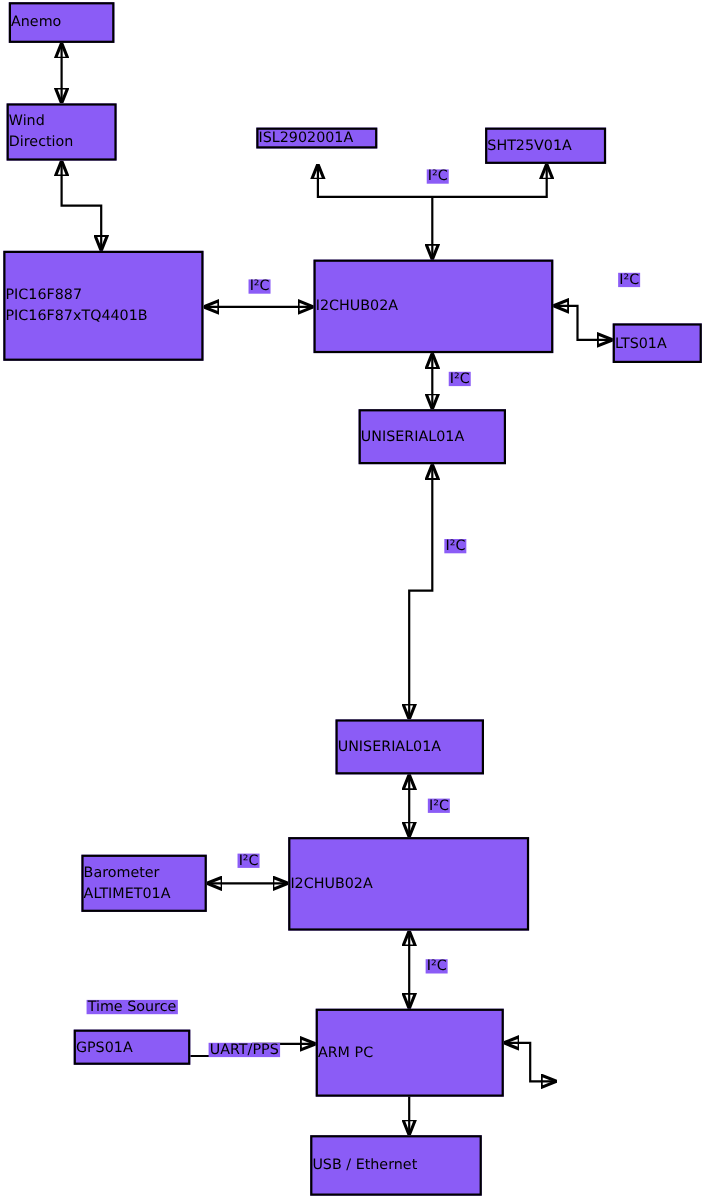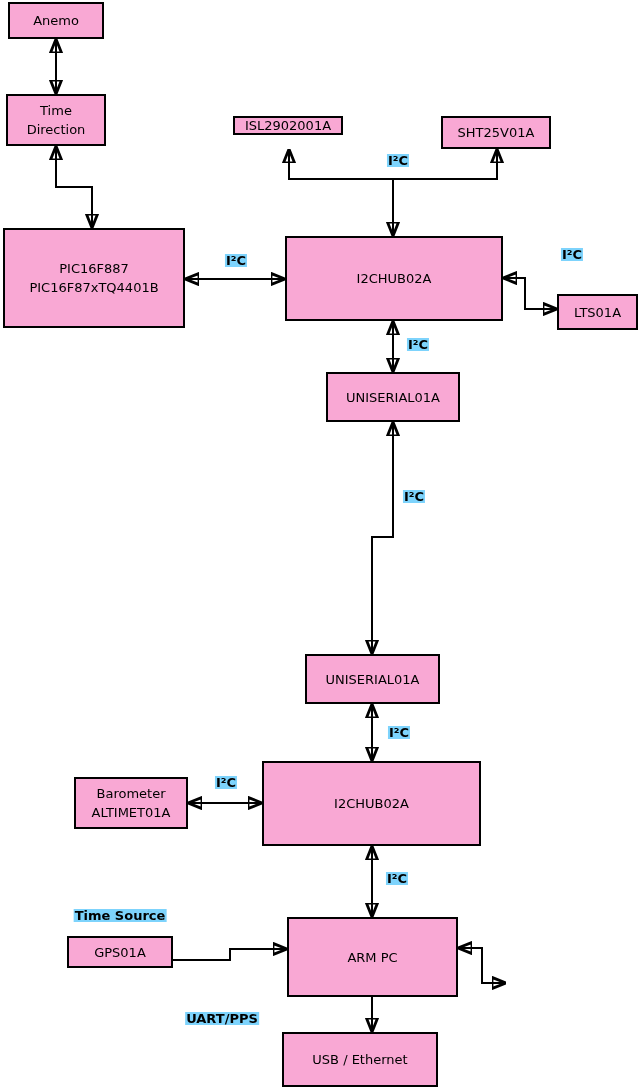--- a/index.html
+++ b/index.html
@@ -1,27 +1,27 @@
 <!DOCTYPE html>
 <html><head>
 <meta charset="utf-8">
 <style>
   html,body{margin:0;padding:0;background:#ffffff;}
   body{font-family:"DejaVu Sans","Liberation Sans",sans-serif;color:#000;}
   .canvas{position:relative;width:640px;height:1089px;background:#ffffff;overflow:hidden;}
   .edges{position:absolute;left:0;top:0;}
   .edges path{fill:none;stroke:#000;stroke-width:2;}
   .node{
-    position:absolute;box-sizing:border-box;border:2px solid #000;background:#f9a8d4;
-    display:flex;flex-direction:column;align-items:center;justify-content:center;
+    position:absolute;box-sizing:border-box;border:2px solid #000;background:#8b5cf6;
+    display:flex;flex-direction:column;align-items:flex-start;justify-content:center;
     font-size:13px;line-height:19px;text-align:center;white-space:nowrap;
   }
   .edge-label{
     position:absolute;transform:translateX(-50%);font-size:13px;line-height:13px;
-    white-space:nowrap;background:#7dd3fc;padding:0 1px;font-weight:bold;
+    white-space:nowrap;background:#8b5cf6;padding:0 1px;
   }
 </style>
 </head>
 <body>
 
 <div class="canvas">
 
   <svg class="edges" width="640" height="1089" xmlns="http://www.w3.org/2000/svg">
     <defs>
       <marker id="arr" viewBox="0 0 10 10" refX="10" refY="5" markerWidth="7" markerHeight="7" orient="auto-start-reverse" markerUnits="strokeWidth">
@@ -42,21 +42,21 @@
     <path d="M173,960 L230,960 L230,949 L287,949" marker-end="url(#arr)"></path>
     <path d="M458,948 L482,948 L482,983 L506,983" marker-start="url(#arr)" marker-end="url(#arr)"></path>
     <path d="M372,982 L372,1032" marker-start="url(#arr)" marker-end="url(#arr)"></path>
   </svg>
 
   <div class="node" style="left:8px;top:2px;width:96px;height:37px">
     <span>Anemo</span>
   </div>
 
   <div class="node" style="left:6px;top:94px;width:100px;height:52px">
-    <span>Time</span>
+    <span>Wind</span>
     <span>Direction</span>
   </div>
 
   <div class="node" style="left:3px;top:228px;width:182px;height:100px">
     <span>PIC16F887</span>
     <span>PIC16F87xTQ4401B</span>
   </div>
 
   <div class="node" style="left:233px;top:116px;width:110px;height:19px">
     <span>ISL2902001A</span>
@@ -106,15 +106,15 @@
 
   <span class="edge-label" style="left:398px;top:154px">I²C</span>
   <span class="edge-label" style="left:236px;top:254px">I²C</span>
   <span class="edge-label" style="left:572px;top:248px">I²C</span>
   <span class="edge-label" style="left:418px;top:338px">I²C</span>
   <span class="edge-label" style="left:414px;top:490px">I²C</span>
   <span class="edge-label" style="left:399px;top:726px">I²C</span>
   <span class="edge-label" style="left:226px;top:776px">I²C</span>
   <span class="edge-label" style="left:397px;top:872px">I²C</span>
   <span class="edge-label" style="left:120px;top:909px">Time Source</span>
-  <span class="edge-label" style="left:222px;top:1012px">UART/PPS</span>
+  <span class="edge-label" style="left:222px;top:948px">UART/PPS</span>
 
 </div>
 
 </body></html>

